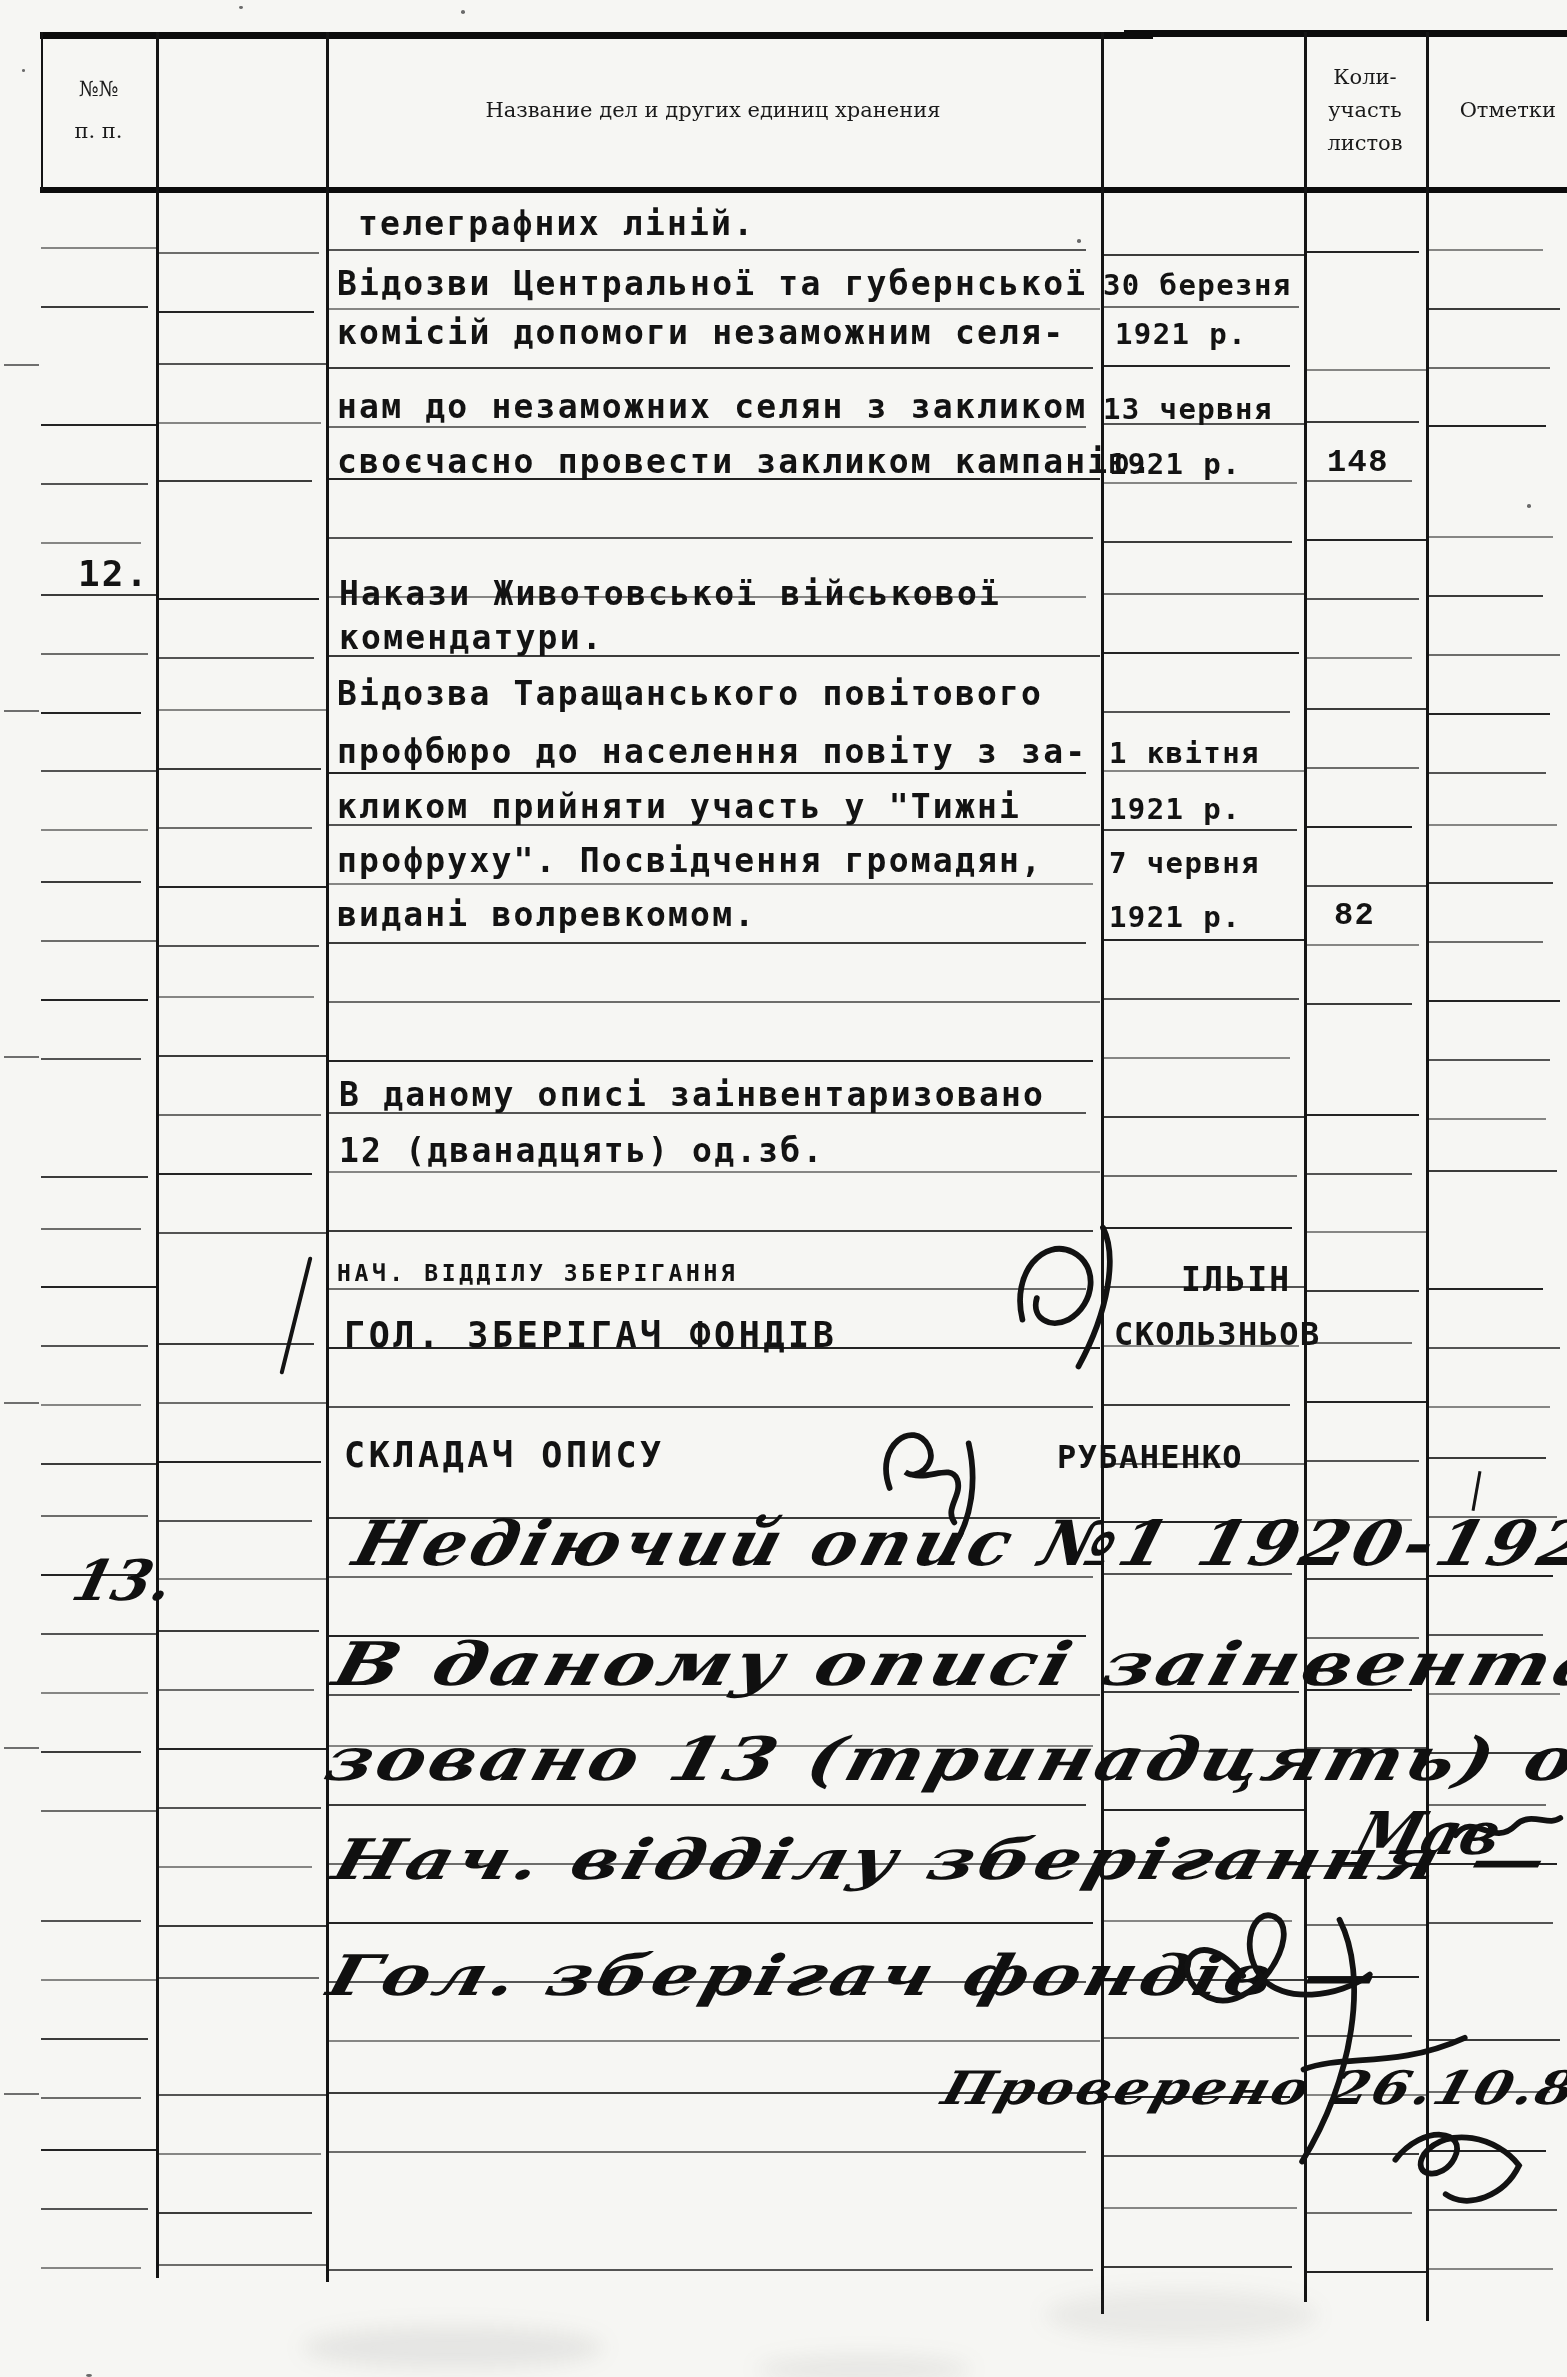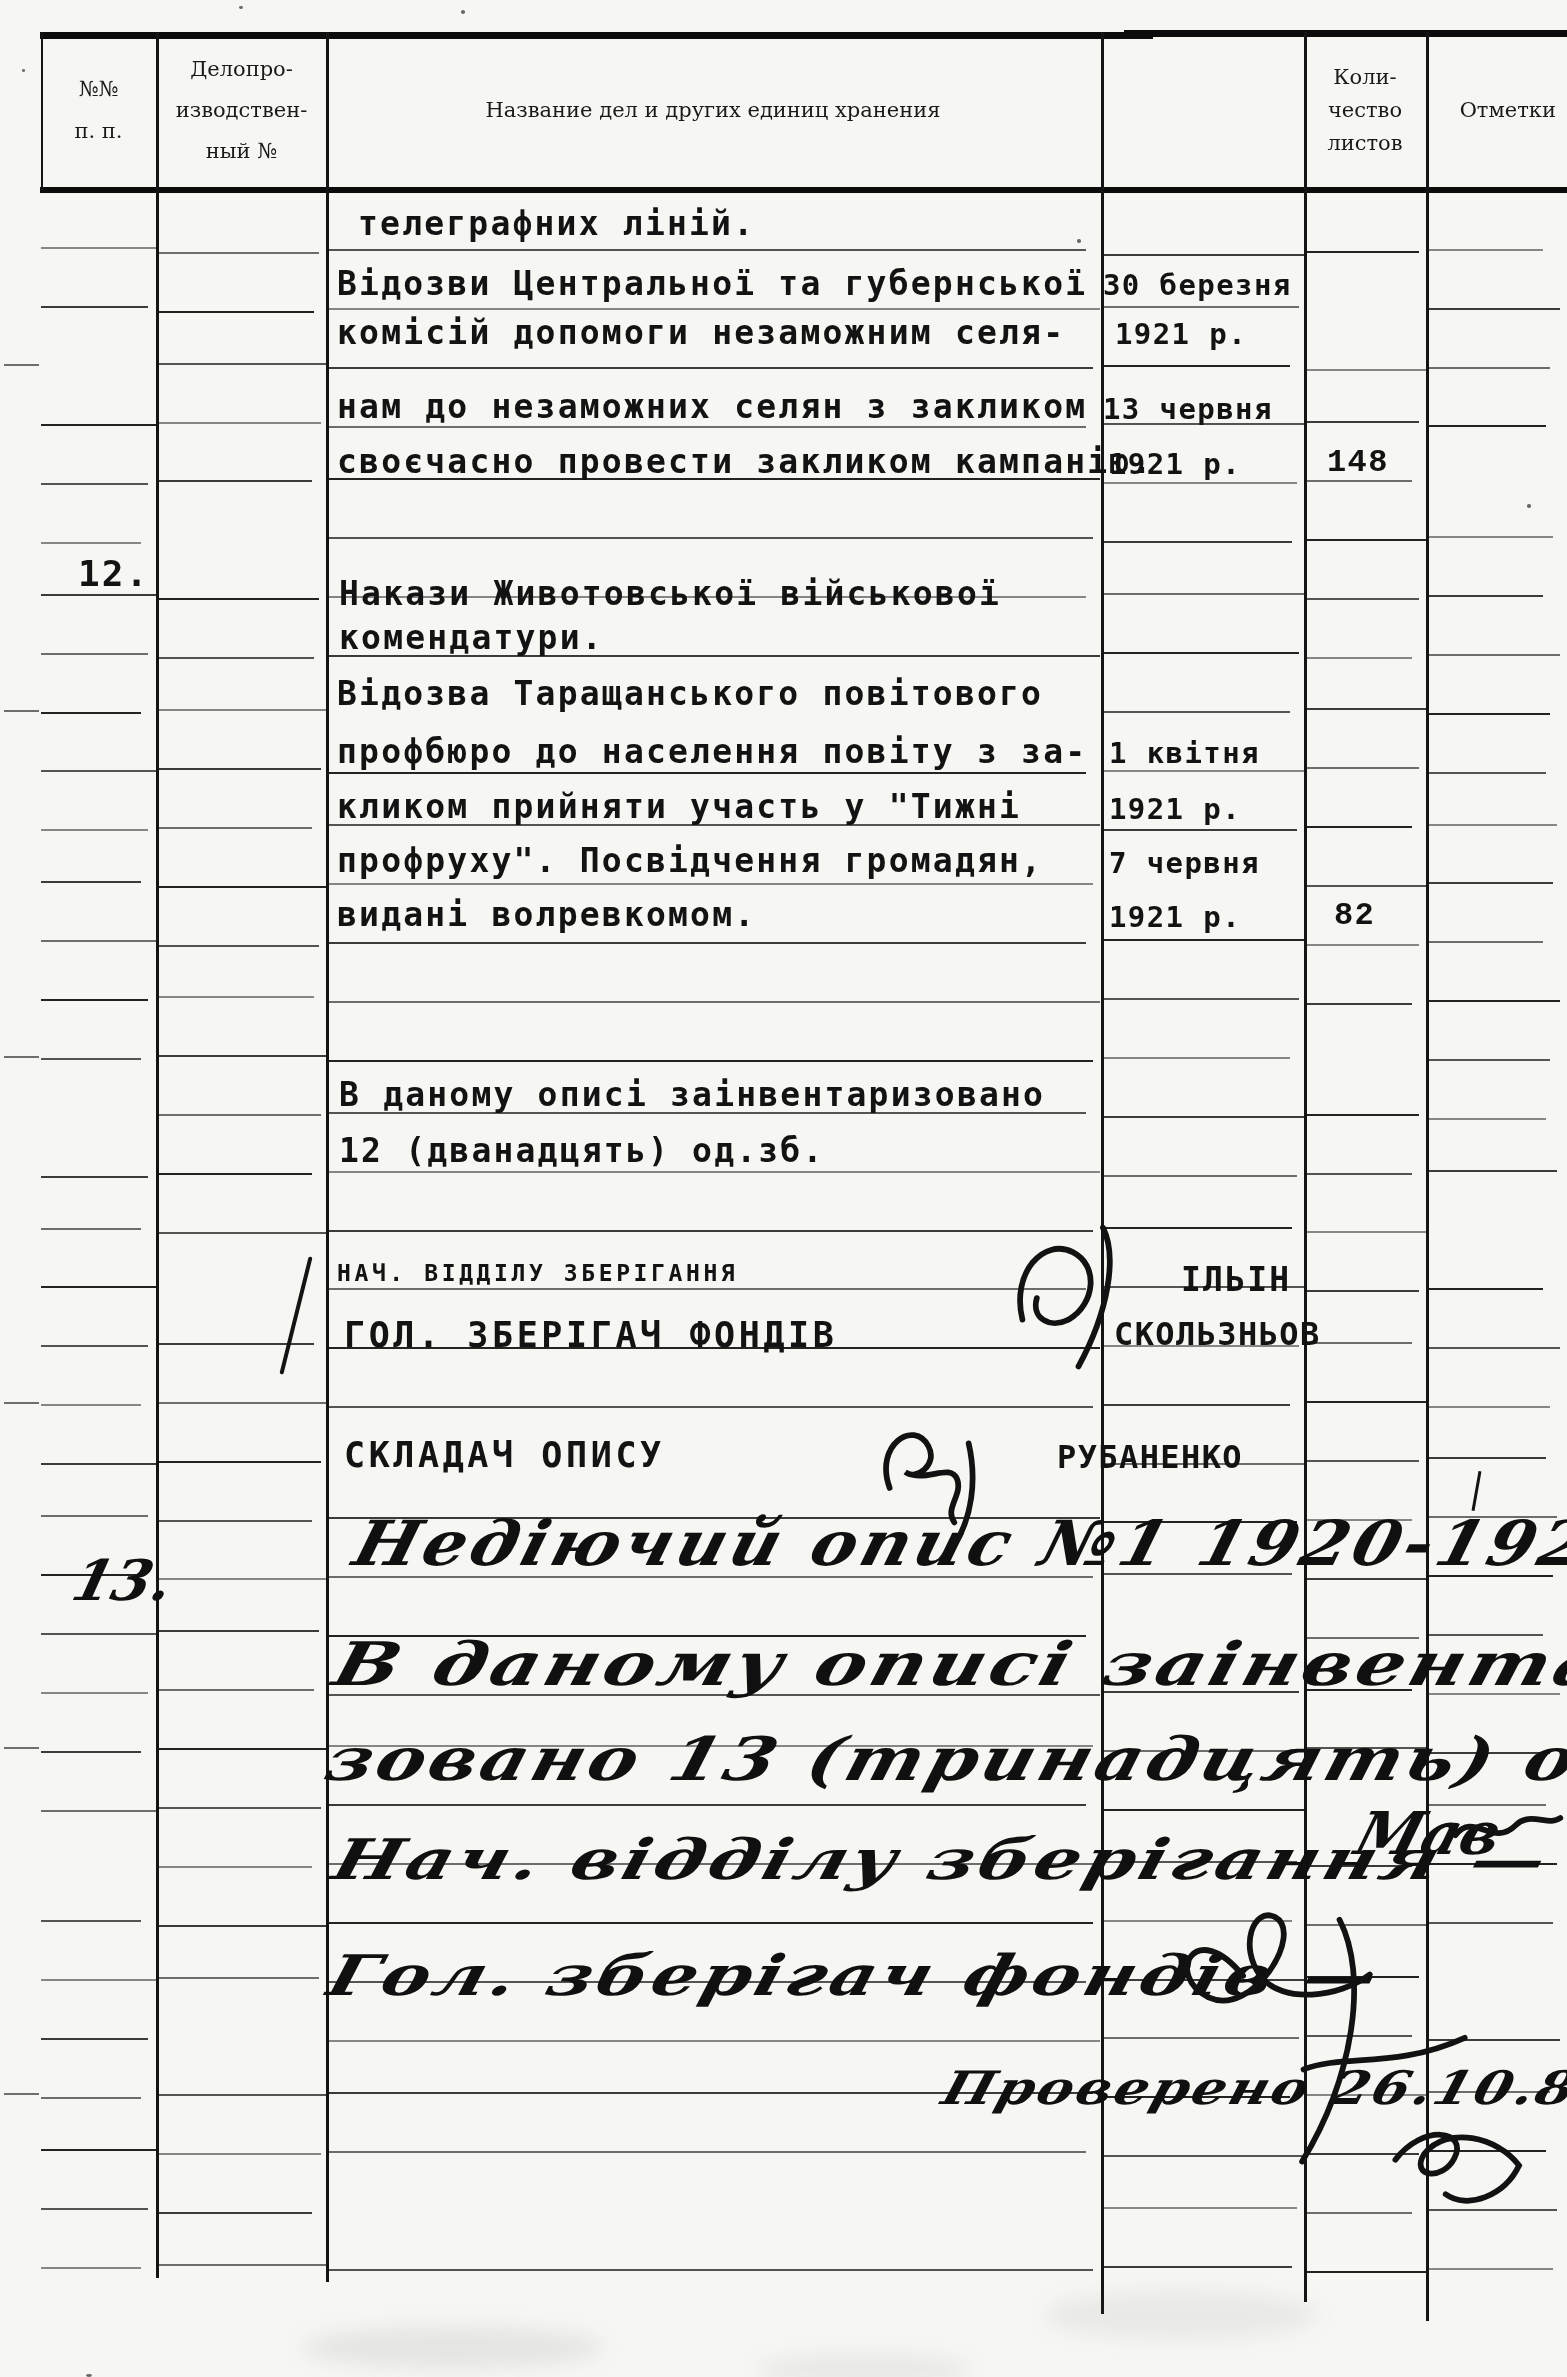--- a/index.html
+++ b/index.html
@@ -250,31 +250,26 @@
       <div class="hline" style="top: 2269px; left: 326px; width: 767px; opacity: 0.72;"></div>
       <div class="hline" style="top: 2266px; left: 1103px; width: 189px; opacity: 0.83;"></div>
       <div class="hline" style="top: 2271px; left: 1304px; width: 122px; opacity: 0.94;"></div>
       <div class="hline" style="top: 2268px; left: 1429px; width: 124px; opacity: 0.5;"></div>
     </div>
 
   <div class="hcell" style="left:41px;top:32px;width:115px;height:156px;">
     <span>№№</span>
     <span>п. п.</span>
   </div>
-  <div class="hcell" style="left:156px;top:32px;width:171px;height:156px;">
-    <span>Делопро-</span>
-    <span>изводствен-</span>
-    <span>ный №</span>
-  </div>
   <div class="hcell" style="left:326px;top:32px;width:774px;height:156px;">
     <span>Название дел и других единиц хранения</span>
   </div>
   <div class="hcell" style="left:1304px;top:32px;width:122px;height:156px;gap:8.6px;">
     <span>Коли-</span>
-    <span>чество</span>
+    <span>участь</span>
     <span>листов</span>
   </div>
   <div class="hcell" style="left:1426px;top:32px;width:130px;height:156px;align-items:flex-end;">
     <span>Отметки</span>
   </div>
 
   <div class="typed" style="left:358px;top:204px;">телеграфних ліній.</div>
   <div class="typed" style="left:337px;top:264px;">Відозви Центральної та губернської</div>
   <div class="typed-date" style="left:1103px;top:268px;">30 березня</div>
   <div class="typed" style="left:337px;top:313px;">комісій  допомоги незаможним селя-</div>

